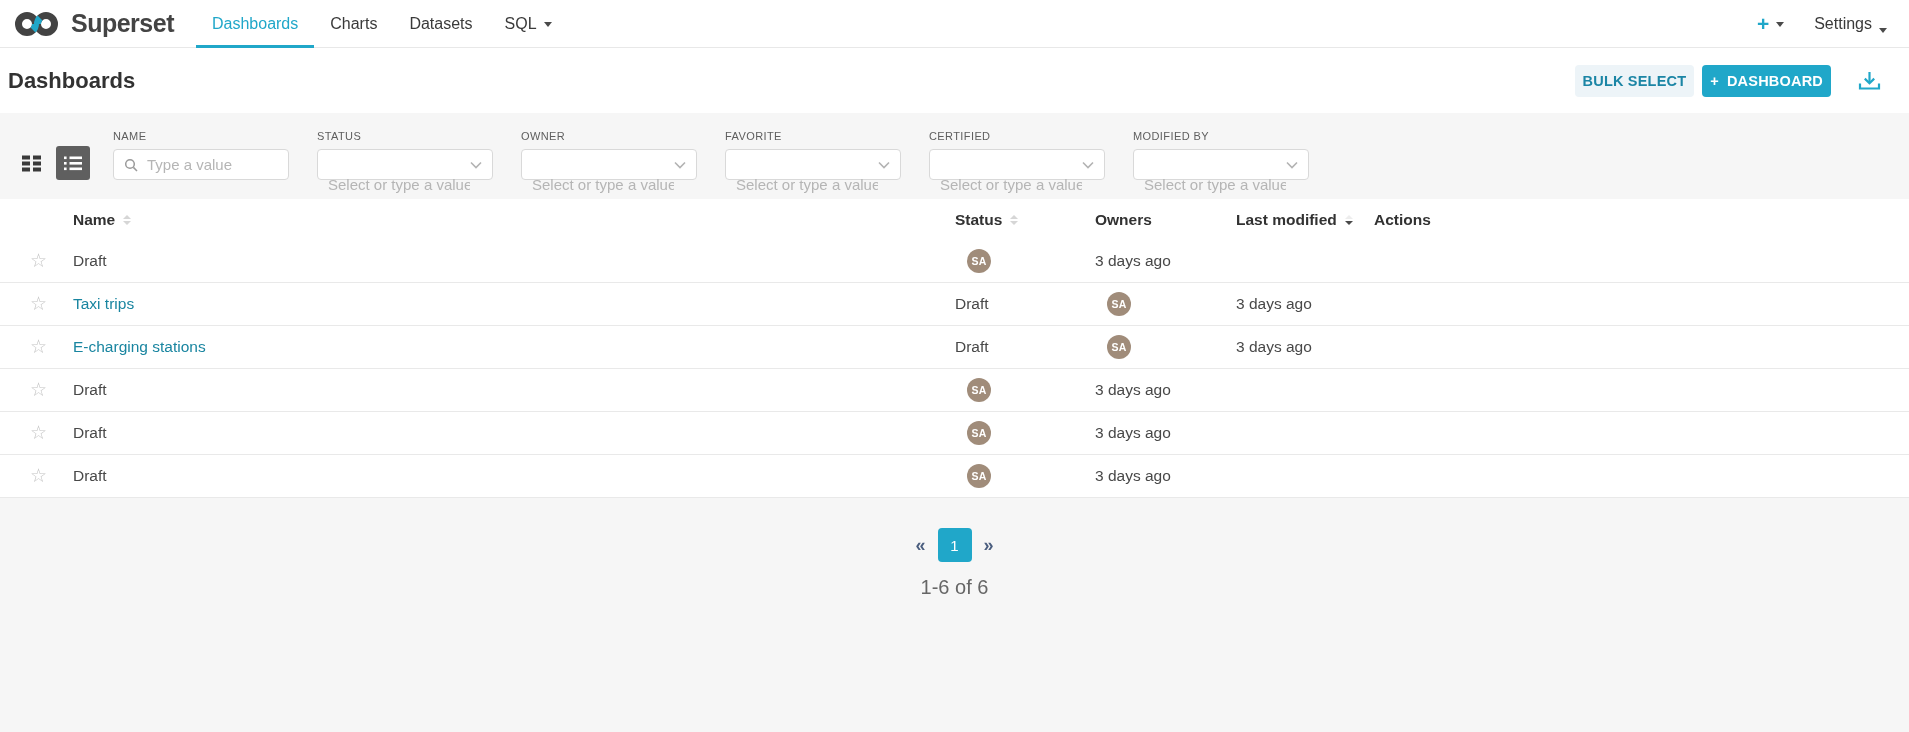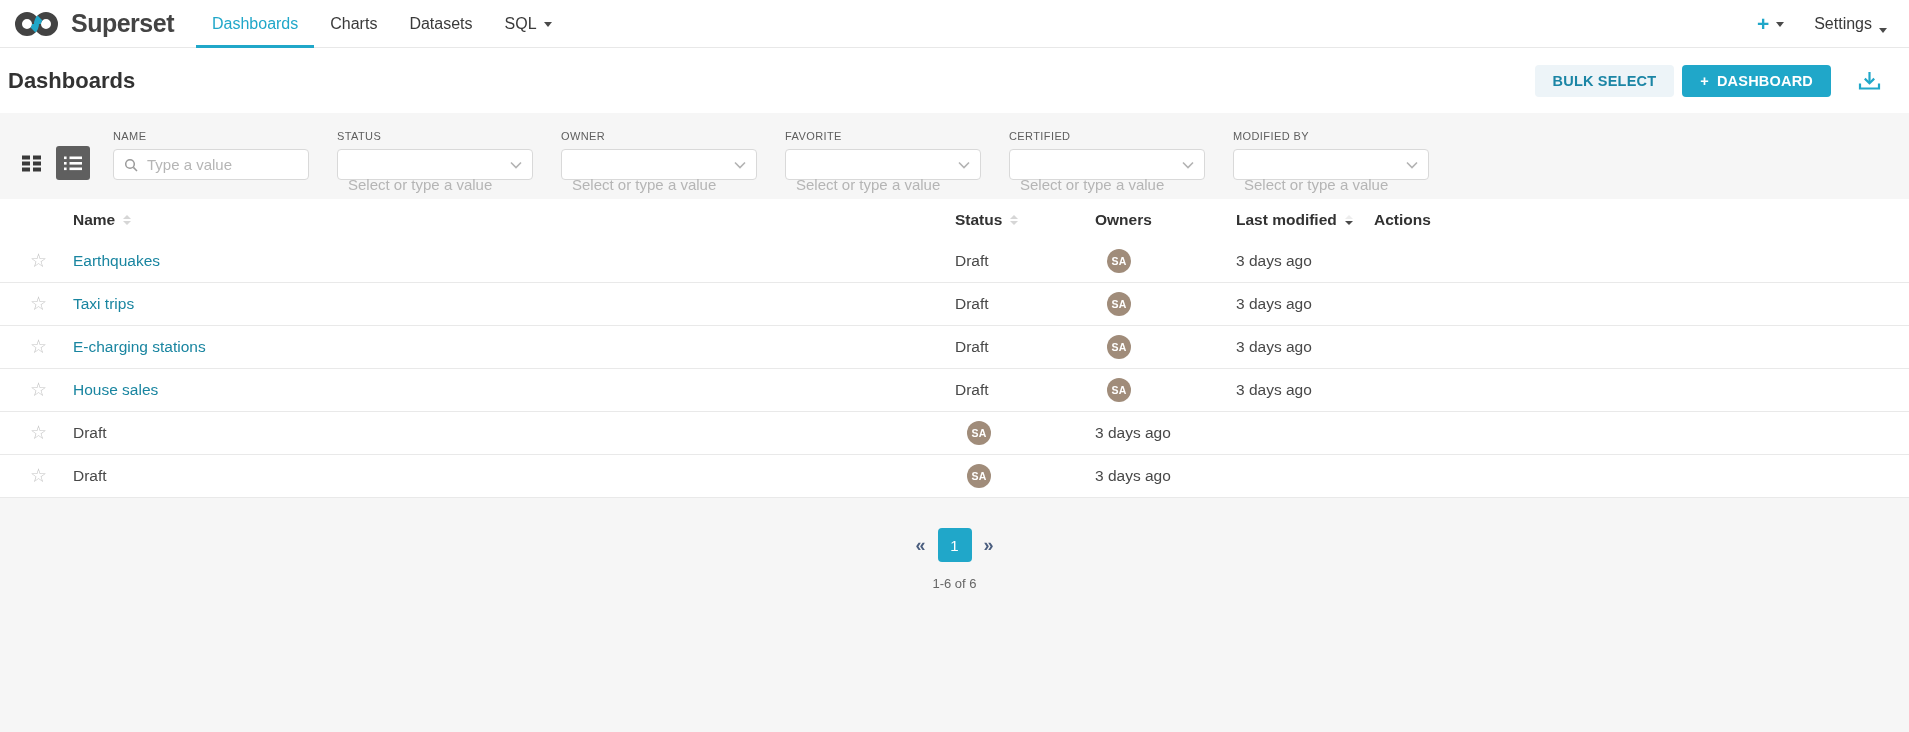--- a/index.html
+++ b/index.html
@@ -33,38 +33,38 @@
   .nav-right { margin-left:auto; display:flex; align-items:center; gap:30px; }
   .plus-menu { display:flex; align-items:center; cursor:pointer; }
   .plus-glyph { color:#20A7C9; font-size:21px; font-weight:bold; line-height:1; }
   .settings-menu { display:flex; align-items:flex-end; font-size:16px; color:#3A3A3A; cursor:pointer; }
 
   
   .submenu { height:65px; background:#fff; display:flex; align-items:center; padding:0 28px 0 8px; }
   .page-title { font-size:22px; font-weight:bold; margin:0; color:#323232; }
   .submenu-actions { margin-left:auto; display:flex; align-items:center; }
   .btn { border:none; border-radius:4px; font-family:inherit; font-weight:bold;
-         font-size:14.5px; padding:8px 18px; cursor:pointer; letter-spacing:0.2px; }
+         font-size:14.5px; padding:8px 8px; cursor:pointer; letter-spacing:0.2px; }
   .btn-secondary { background:#EDF4F8; color:#1B85A5; }
   .btn-primary { background:#20A7C9; color:#fff; margin-left:8px; display:flex; align-items:center; gap:8px; }
   .import-btn { margin-left:27px; background:none; border:none; padding:0; cursor:pointer; display:flex; }
 
   
   .toolbar { display:flex; align-items:flex-end; padding:17px 0 0 16px; }
   .view-toggles { display:flex; align-items:center; gap:10px; margin-bottom:0; }
   .toggle-card { width:30px; height:34px; display:flex; align-items:center; justify-content:center; cursor:pointer; }
   .toggle-list {
     width:34px; height:34px; background:#5F5F5F; border-radius:3px;
     display:flex; align-items:center; justify-content:center; cursor:pointer;
   }
   .filters { display:flex; gap:28px; margin-left:23px; }
   .filter { display:flex; flex-direction:column; }
   .filter-label { font-size:11px; color:#5E5E5E; letter-spacing:0.4px; margin-bottom:7px; }
   .filter-control {
-    width:196px; height:31px; background:#fff; border:1px solid #D9D9D9; border-radius:4px;
+    width:176px; height:31px; background:#fff; border:1px solid #D9D9D9; border-radius:4px;
     display:flex; align-items:center; padding:0 10px; font-size:15px; color:#B5B5B5; cursor:pointer;
   }
   .filter-control input {
     border:none; outline:none; width:100%; font-size:15px; color:#555;
     font-family:inherit; background:transparent; margin-left:7px;
   }
   .filter-control input::placeholder { color:#B5B5B5; }
   .select-value { flex:1; white-space:nowrap; overflow:hidden;margin-top:40px; }
 
   
@@ -89,21 +89,21 @@
     display:flex; align-items:center; justify-content:center; margin-left:12px; cursor:default;
   }
 
   
   .pagination { display:flex; justify-content:center; align-items:center; gap:12px; margin-top:30px; }
   .page-arrow { color:#4A5D7E; font-size:18px; font-weight:bold; cursor:pointer; user-select:none; }
   .page-current {
     width:34px; height:34px; border-radius:4px; background:#20A7C9; color:#fff;
     display:flex; align-items:center; justify-content:center; font-size:15px; cursor:pointer;
   }
-  .row-summary { text-align:center; margin-top:14px; font-size:13px; color:#666; }
+  .row-summary { text-align:center; margin-top:14px; font-size:20px; color:#666; }
 </style>
 </head>
 <body>
 
 <header class="navbar">
   <div class="logo">
     <span style="display:flex;">
       <svg width="50" height="30" viewBox="0 0 50 30">
         <circle cx="15" cy="15" r="8.5" fill="none" stroke="#434343" stroke-width="7"></circle>
         <circle cx="34" cy="15" r="8.5" fill="none" stroke="#434343" stroke-width="7"></circle>
@@ -297,21 +297,20 @@
           <span class="tri-down tri-dark"></span>
         </span>
     </div>
     <div class="th no-sort">
       <span>Actions</span>
     </div>
   </div>
 
   <div class="trow">
     <div><span class="star">☆</span></div>
-    <div><a class="name-link">Earthquakes</a></div>
     <div>Draft</div>
     <div>
         <span class="avatar">SA</span>
       </div>
     <div>3 days ago</div>
     <div></div>
   </div>
 
   <div class="trow">
     <div><span class="star">☆</span></div>
@@ -330,21 +329,20 @@
     <div>Draft</div>
     <div>
         <span class="avatar">SA</span>
       </div>
     <div>3 days ago</div>
     <div></div>
   </div>
 
   <div class="trow">
     <div><span class="star">☆</span></div>
-    <div><a class="name-link">House sales</a></div>
     <div>Draft</div>
     <div>
         <span class="avatar">SA</span>
       </div>
     <div>3 days ago</div>
     <div></div>
   </div>
 
   <div class="trow">
     <div><span class="star">☆</span></div>

